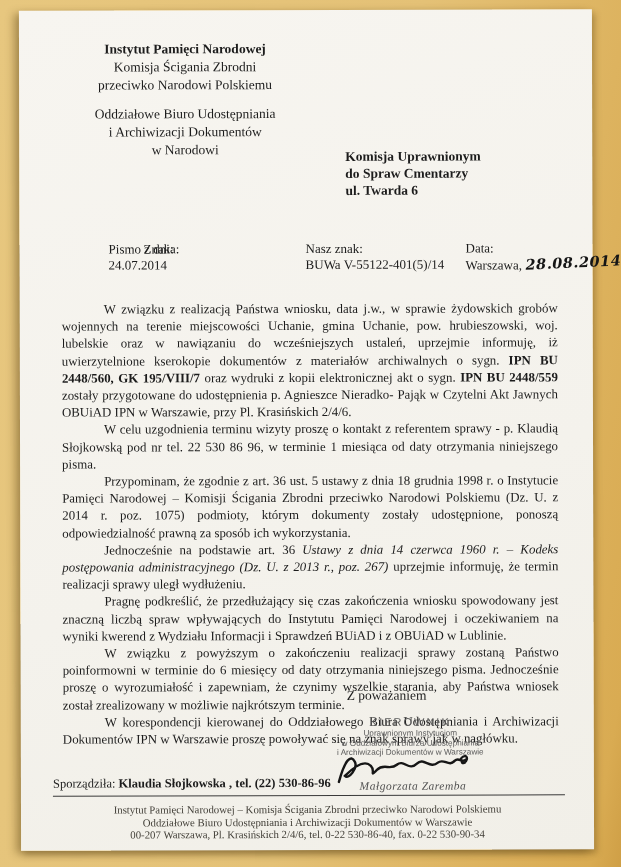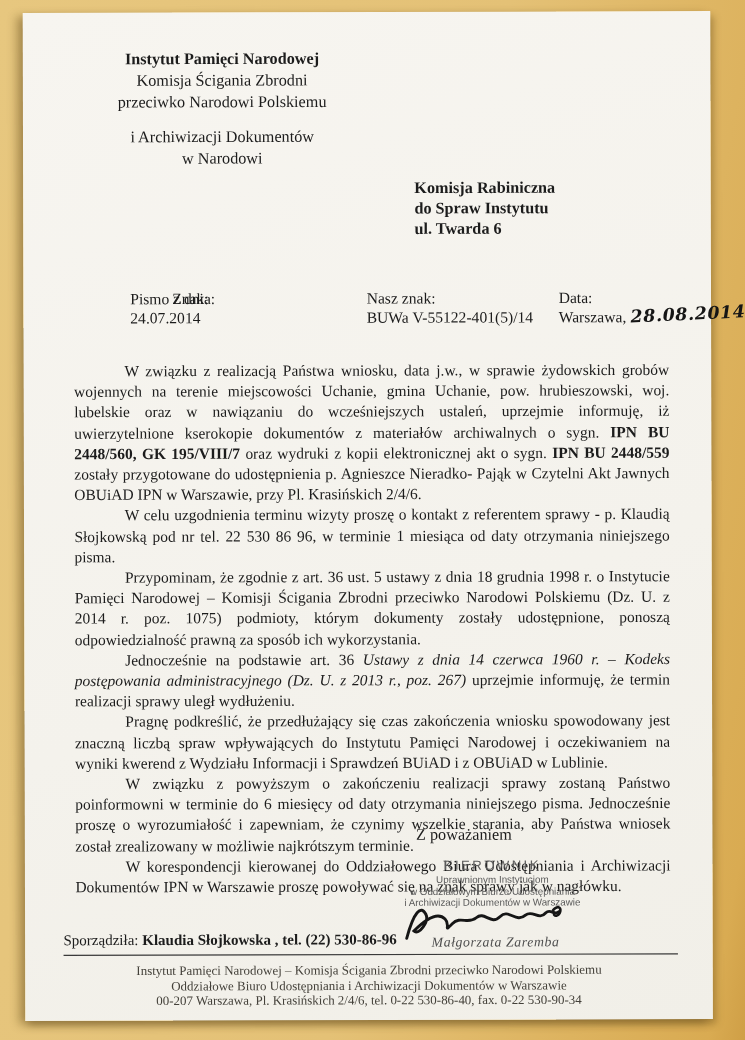--- a/index.html
+++ b/index.html
@@ -68,28 +68,29 @@
 <div class="paper">
 
   <div class="sender">
     <div>
         <div class="l0">Instytut Pamięci Narodowej</div>
         <div class="l1">Komisja Ścigania Zbrodni</div>
         <div class="l2">przeciwko Narodowi Polskiemu</div>
       </div>
     <div class="gap"></div>
     <div>
+        <div>Oddziałowe Biuro Udostępniania</div>
         <div>i Archiwizacji Dokumentów</div>
         <div>w Narodowi</div>
       </div>
   </div>
 
   <div class="recipient">
-      <div>Komisja Rabiniczna</div>
-      <div>do Spraw Instytutu</div>
+      <div>Komisja Uprawnionym</div>
+      <div>do Spraw Cmentarzy</div>
       <div>ul. Twarda 6</div>
     </div>
 
   <div class="refrow">
     <div class="refcol c1">
       <span>Pismo z dnia:</span>
       <span class="val">24.07.2014</span>
     </div>
     <div class="refcol c2">
       <span>Znak:</span>

